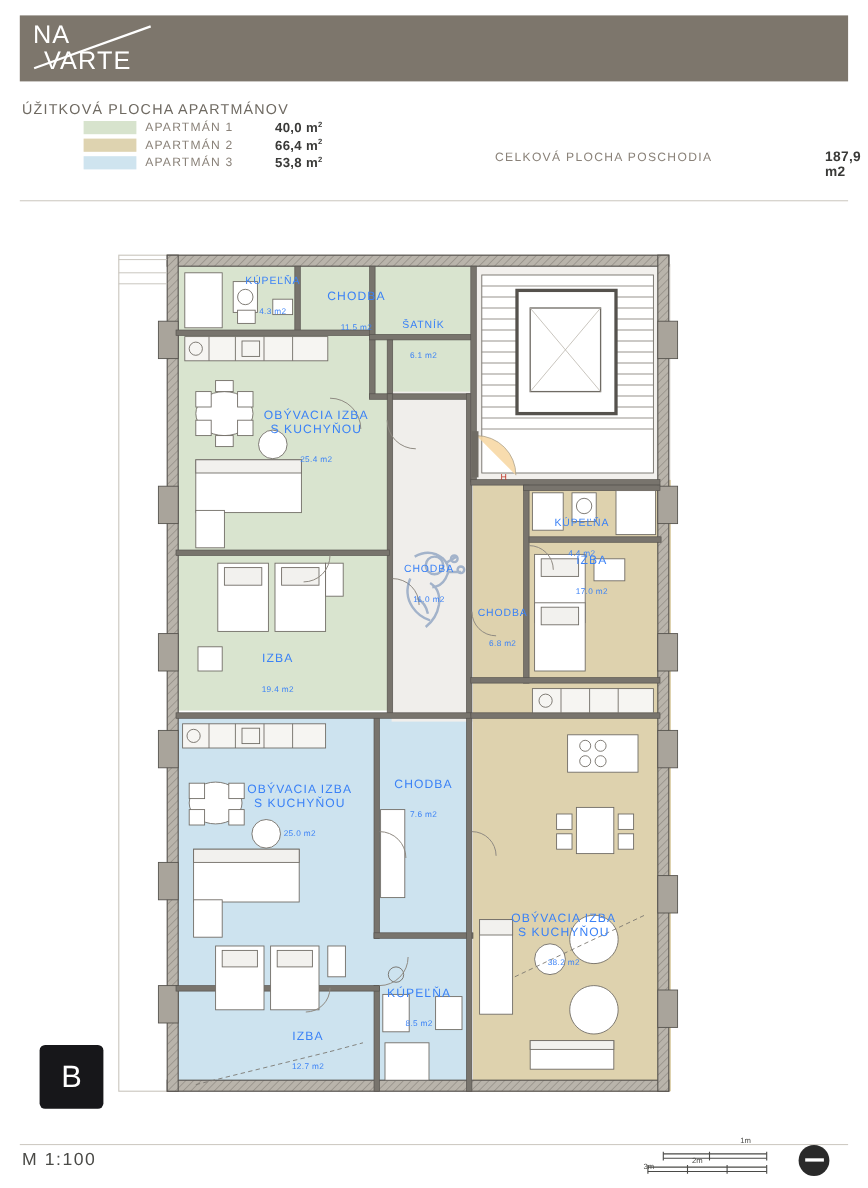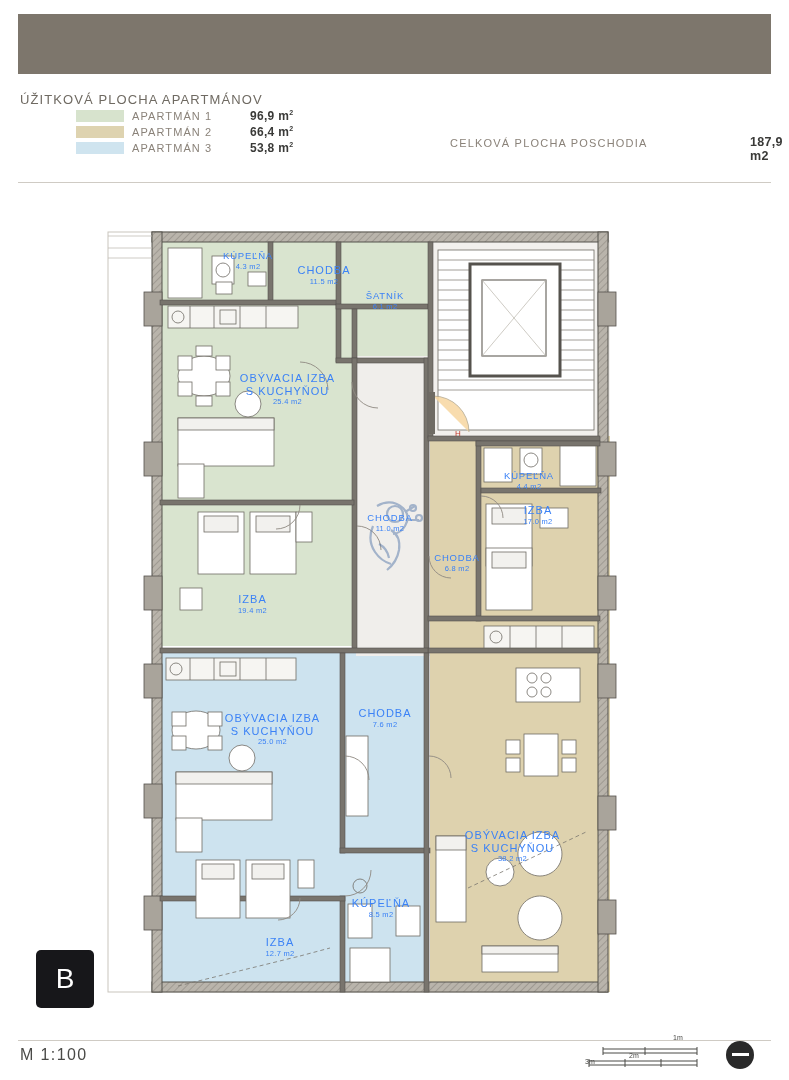--- a/index.html
+++ b/index.html
@@ -94,36 +94,43 @@
   .watermark{
     position:absolute;left:355px;top:300px;width:70px;height:90px;opacity:.55;
   }
   .rm{
     position:absolute;text-align:center;color:#3b82f6;
     font-family:"Liberation Sans", sans-serif;
     line-height:1.15;
   }
   .rm .n{font-size:9.5px;letter-spacing:.8px;display:block;}
   .rm .n.big{font-size:11px;letter-spacing:1px;}
-  .rm .a{font-size:7.5px;letter-spacing:.3px;display:block;margin-top:1px;}
+  .rm .a{font-size:7.5px;letter-spacing:.3px;display:block;margin-top:17px;}
 </style>
 </head>
 <body>
 
 <div class="header">
   <div class="header-bar"></div>
+  <div class="logo">
+    <svg class="slash" viewBox="0 0 120 44">
+      <line x1="2" y1="40" x2="108" y2="2" stroke="#ffffff" stroke-width="2"></line>
+    </svg>
+    <div class="l1">NA</div>
+    <div class="l2">VARTE</div>
+  </div>
 </div>
 
 <div class="legend">
   <div class="legend-title">ÚŽITKOVÁ PLOCHA APARTMÁNOV</div>
   <div class="legend-rows">
     <div class="legend-row">
       <span class="swatch" style="background:#d7e3cd"></span>
       <span class="legend-label">APARTMÁN 1</span>
-      <span class="legend-area"><span>96,9 m</span><sup>2</sup></span>
+      <span class="legend-area"><span>40,0 m</span><sup>2</sup></span>
     </div>
     <div class="legend-row">
       <span class="swatch" style="background:#ded3b0"></span>
       <span class="legend-label">APARTMÁN 2</span>
       <span class="legend-area"><span>66,4 m</span><sup>2</sup></span>
     </div>
     <div class="legend-row">
       <span class="swatch" style="background:#cfe4ef"></span>
       <span class="legend-label">APARTMÁN 3</span>
       <span class="legend-area"><span>53,8 m</span><sup>2</sup></span>

